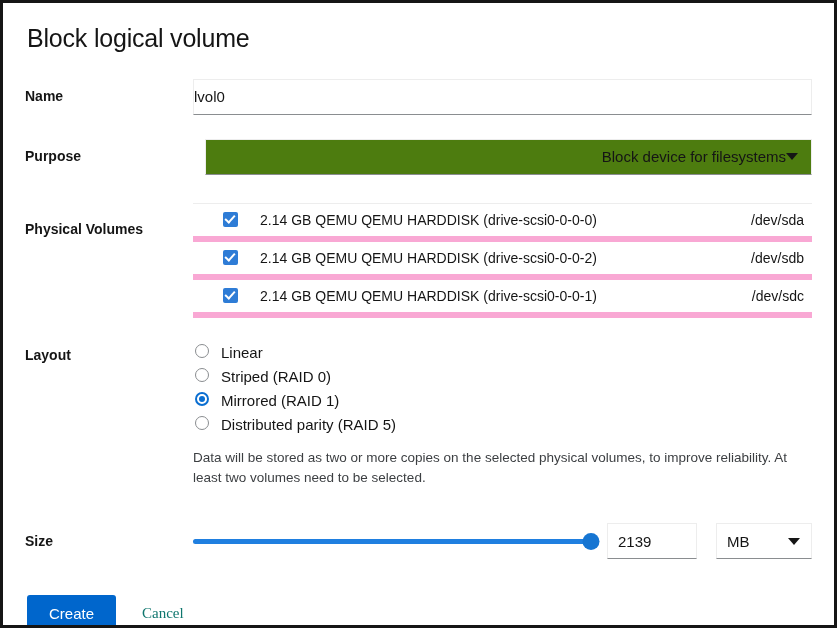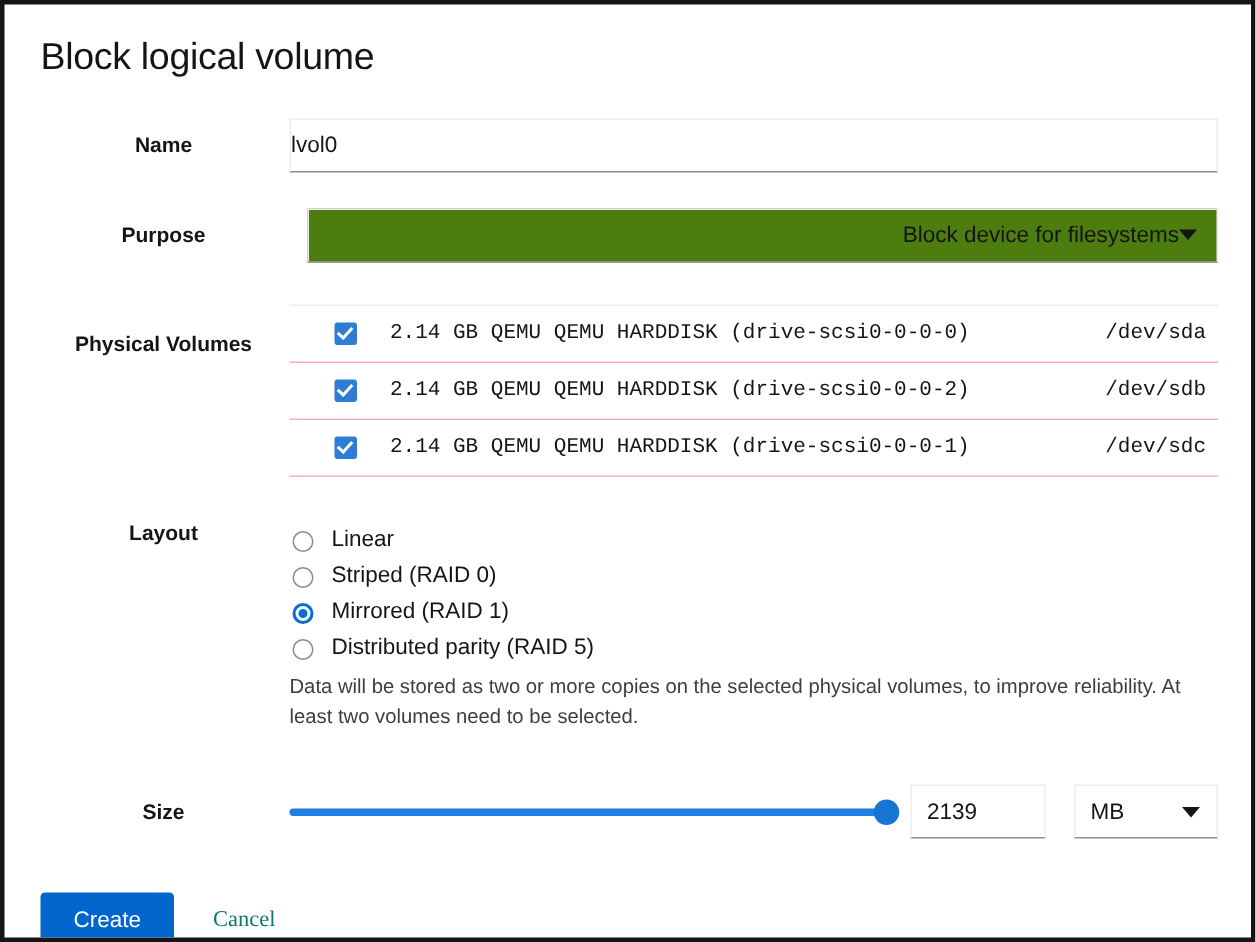--- a/index.html
+++ b/index.html
@@ -42,21 +42,20 @@
     margin-bottom: 0;
   }
   .label-col {
     width: 168px;
     flex: 0 0 168px;
     font-size: 14px;
     font-weight: 700;
     color: #151515;
     padding-top: 9px;
     box-sizing: border-box;
-    text-align: center;
   }
   .field-col {
     flex: 1 1 auto;
     min-width: 0;
   }
 
   
   .text-input {
     box-sizing: border-box;
     width: 100%;
@@ -107,24 +106,23 @@
 
   
   .pv-list {
     width: 100%;
     border-top: 1px solid #ededed;
   }
   .pv-row {
     display: flex;
     align-items: center;
     height: 38px;
-    border-bottom: 1px solid #f9a8d4;
+    border-bottom: 6px solid #f9a8d4;
     padding: 0 0 0 2px;
     box-sizing: border-box;
-    font-family: Liberation Mono, monospace;
   }
   .pv-check {
     width: 15px; height: 15px;
     flex: 0 0 15px;
     background: #2e7cd6;
     border-radius: 2px;
     margin: 0 22px 0 28px;
     position: relative;
     cursor: pointer;
   }
@@ -150,21 +148,21 @@
     flex: 0 0 auto;
     padding-right: 8px;
     text-align: right;
   }
   .row-pv { margin-bottom: 26px; }
   .row-pv .label-col { padding-top: 18px; }
 
   
   .radio-item {
     display: flex;
-    align-items: flex-end;
+    align-items: flex-start;
     height: 24px;
     margin-bottom: 0;
     cursor: pointer;
   }
   .radio-dot {
     width: 14px; height: 14px;
     flex: 0 0 14px;
     border-radius: 50%;
     border: 1.6px solid #8a8d90;
     background: #fff;

